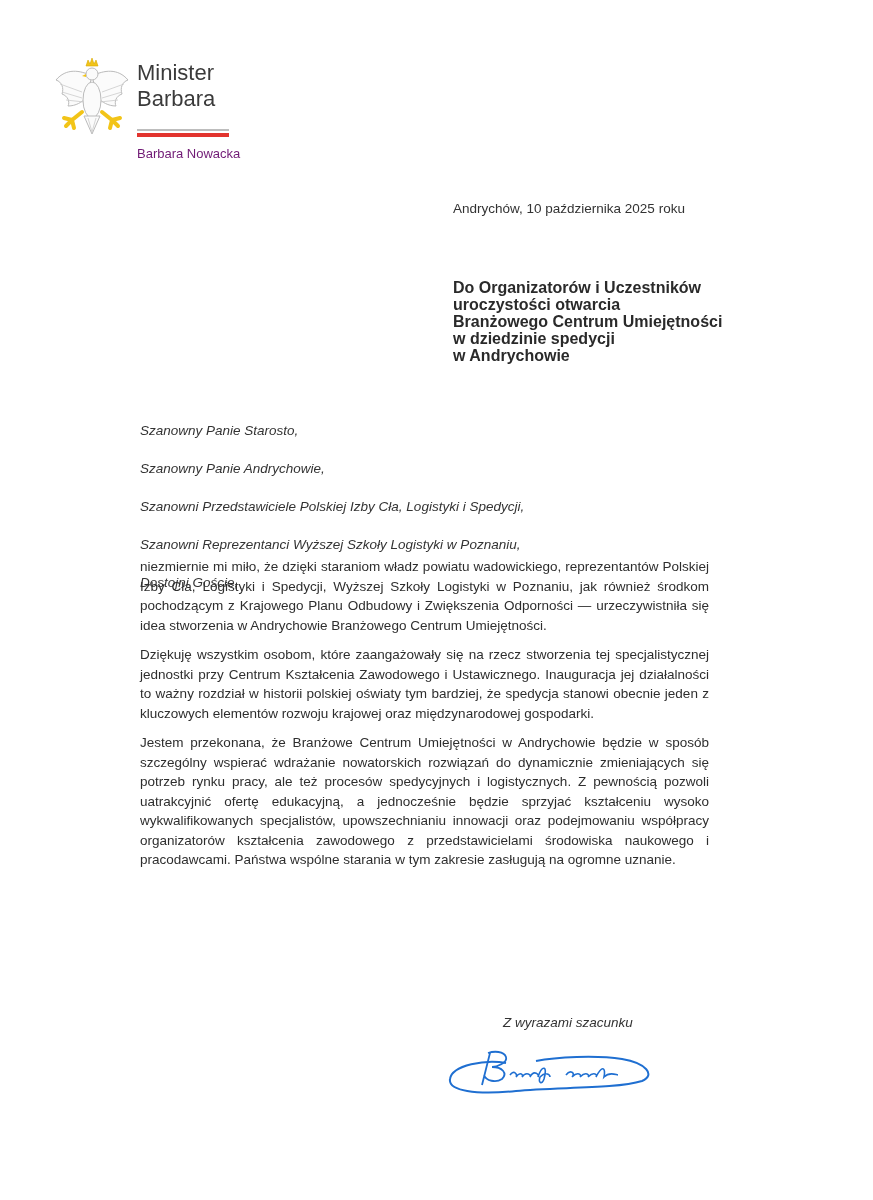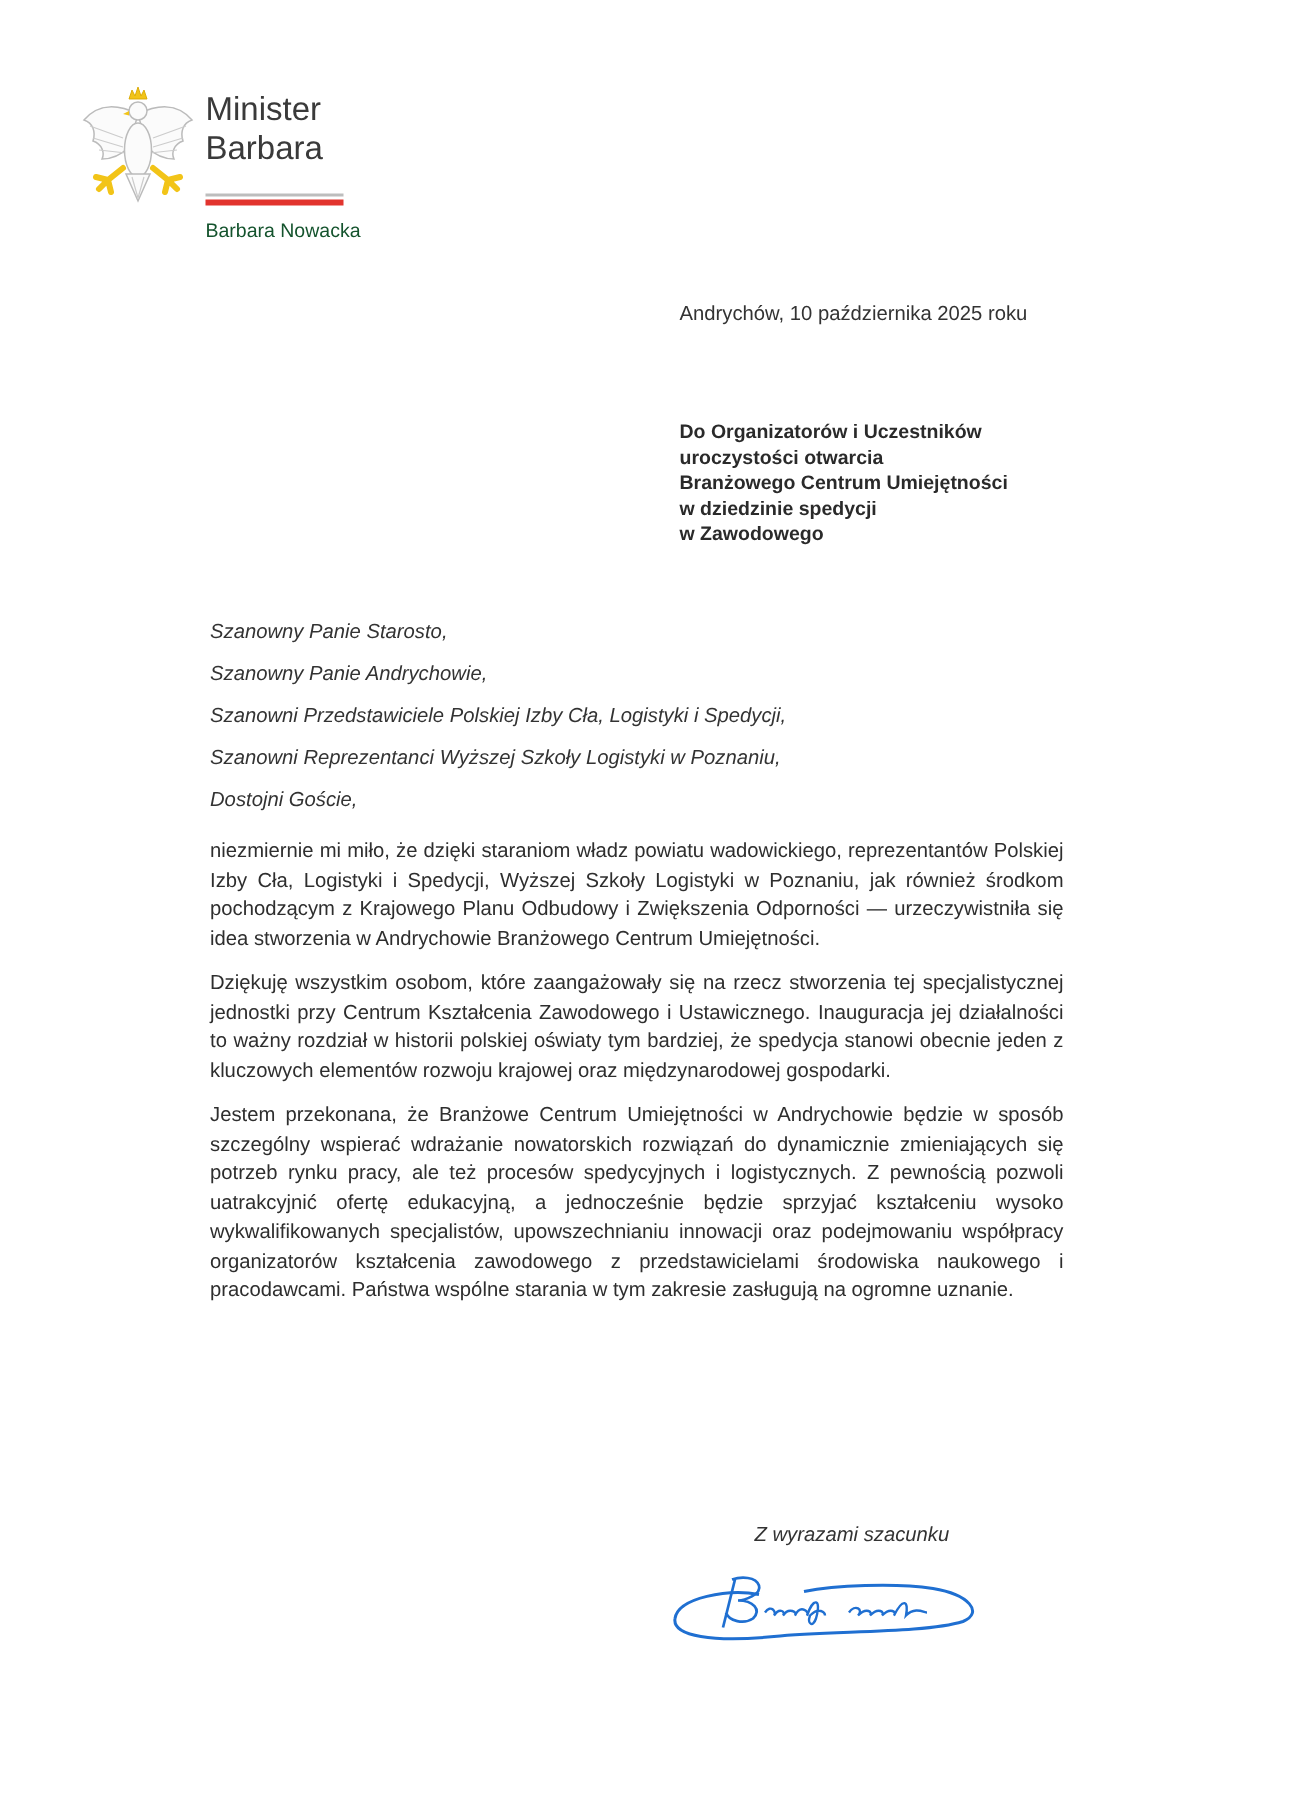--- a/index.html
+++ b/index.html
@@ -4,26 +4,26 @@
 <style>
   html, body { margin: 0; padding: 0; background: #ffffff; }
   body { width: 873px; height: 1200px; position: relative; overflow: hidden;
          font-family: "Liberation Sans", sans-serif; color: #2e2e2e; }
   .abs { position: absolute; }
   .eagle { left: 52px; top: 54px; width: 80px; height: 86px; }
   .title-block { left: 137px; top: 60px; font-size: 22px; line-height: 26px; color: #3a3a3a; }
   .title-line { display: block; }
   .rule-gray { left: 137px; top: 129px; width: 92px; height: 2px; background: #bdbdbd; }
   .rule-red { left: 137px; top: 133px; width: 92px; height: 4px; background: #e2342e; }
-  .minister-name { left: 137px; top: 146px; font-size: 13px; color: #14532d; }
+  .minister-name { left: 137px; top: 146px; font-size: 13px; color: #701a75; }
   .place-date { left: 453px; top: 201px; font-size: 13.5px; color: #333; text-align: right; }
-  .addressee { left: 453px; top: 279px; font-size: 13px; font-weight: bold; line-height: 17px; color: #2a2a2a; width: 300px; }
+  .addressee { left: 453px; top: 279px; font-size: 16px; font-weight: bold; line-height: 17px; color: #2a2a2a; width: 300px; }
   .addressee span { display: block; }
   .salutations { left: 140px; top: 412px; font-size: 13.5px; font-style: italic; color: #333; }
-  .salutations span { display: block; height: 28px; line-height: 17px; }
+  .salutations span { display: block; height: 28px; line-height: 17px; margin-top: 10px; }
   .body-text { left: 140px; top: 557px; width: 569px; font-size: 13.5px; line-height: 19.5px; color: #2e2e2e; }
   .body-text p { margin: 0 0 10px 0; text-align: justify; }
   .closing { left: 455px; top: 1015px; font-size: 13.5px; font-style: italic; color: #333; margin-left: 48px; }
   .signature { left: 446px; top: 1045px; width: 210px; height: 54px; }
 </style>
 </head>
 <body>
 
 <div class="abs eagle">
   <svg width="80" height="86" viewBox="0 0 80 86">
@@ -57,21 +57,21 @@
 <div class="abs rule-red"></div>
 <div class="abs minister-name">Barbara Nowacka</div>
 
 <div class="abs place-date">Andrychów, 10 października 2025 roku</div>
 
 <div class="abs addressee">
   <span>Do Organizatorów i Uczestników</span>
   <span>uroczystości otwarcia</span>
   <span>Branżowego Centrum Umiejętności</span>
   <span>w dziedzinie spedycji</span>
-  <span>w Zawodowego</span>
+  <span>w Andrychowie</span>
 </div>
 
 <div class="abs salutations">
   <span>Szanowny Panie Starosto,</span>
   <span>Szanowny Panie Andrychowie,</span>
   <span>Szanowni Przedstawiciele Polskiej Izby Cła, Logistyki i Spedycji,</span>
   <span>Szanowni Reprezentanci Wyższej Szkoły Logistyki w Poznaniu,</span>
   <span>Dostojni Goście,</span>
 </div>
 

